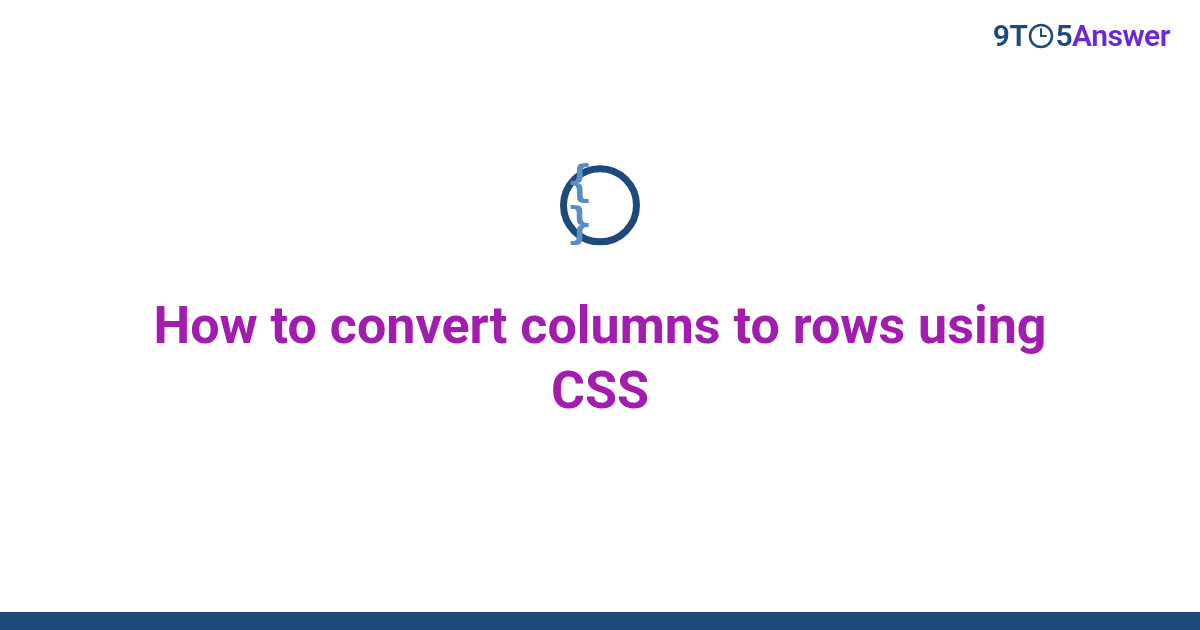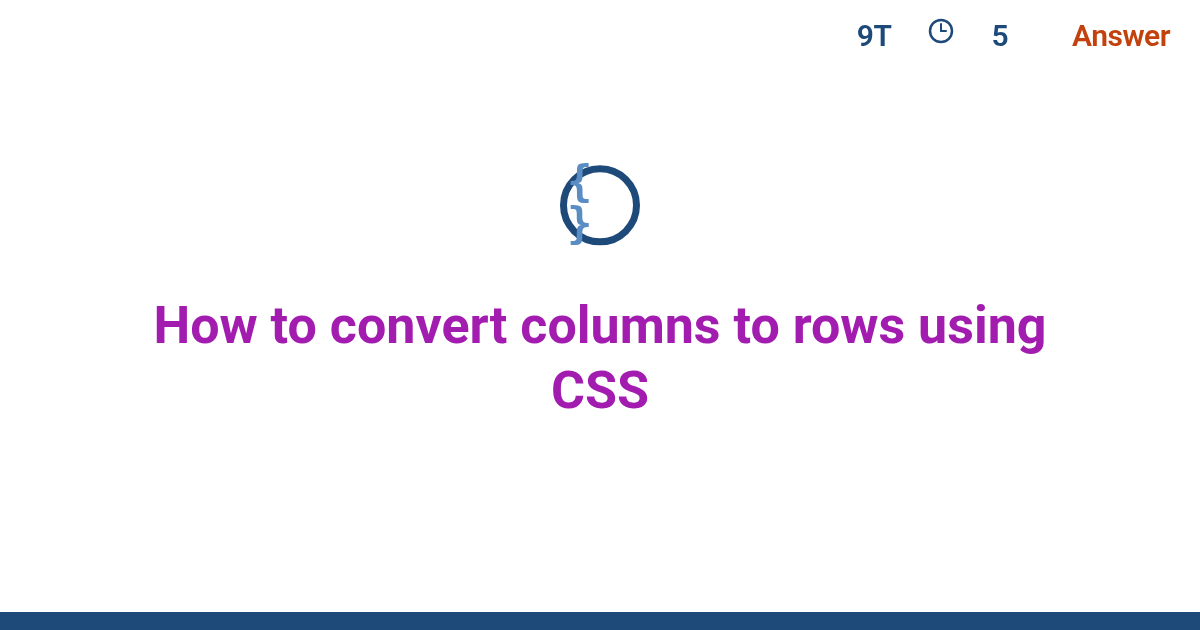--- a/index.html
+++ b/index.html
@@ -20,39 +20,37 @@
       top: 18px;
       right: 30px;
       display: flex;
       align-items: center;
     }
     .logo {
       font-size: 30px;
       font-weight: 600;
       letter-spacing: -0.5px;
       display: flex;
-      align-items: flex-start;
-      gap: 36px;
+      align-items: center;
     }
     .logo-9t {
       color: #1e4a7a;
     }
     .logo-o {
       display: inline-flex;
       align-items: center;
       justify-content: center;
       margin: 0 1px;
     }
     .logo-5 {
       color: #1e4a7a;
     }
     .logo-answer {
-      color: #c2410c;
+      color: #6d28d9;
       font-weight: 600;
-      margin-left: 28px;
     }
     .content {
       position: absolute;
       top: 50%;
       left: 50%;
       transform: translate(-50%, -58%);
       display: flex;
       flex-direction: column;
       align-items: center;
       width: 100%;

